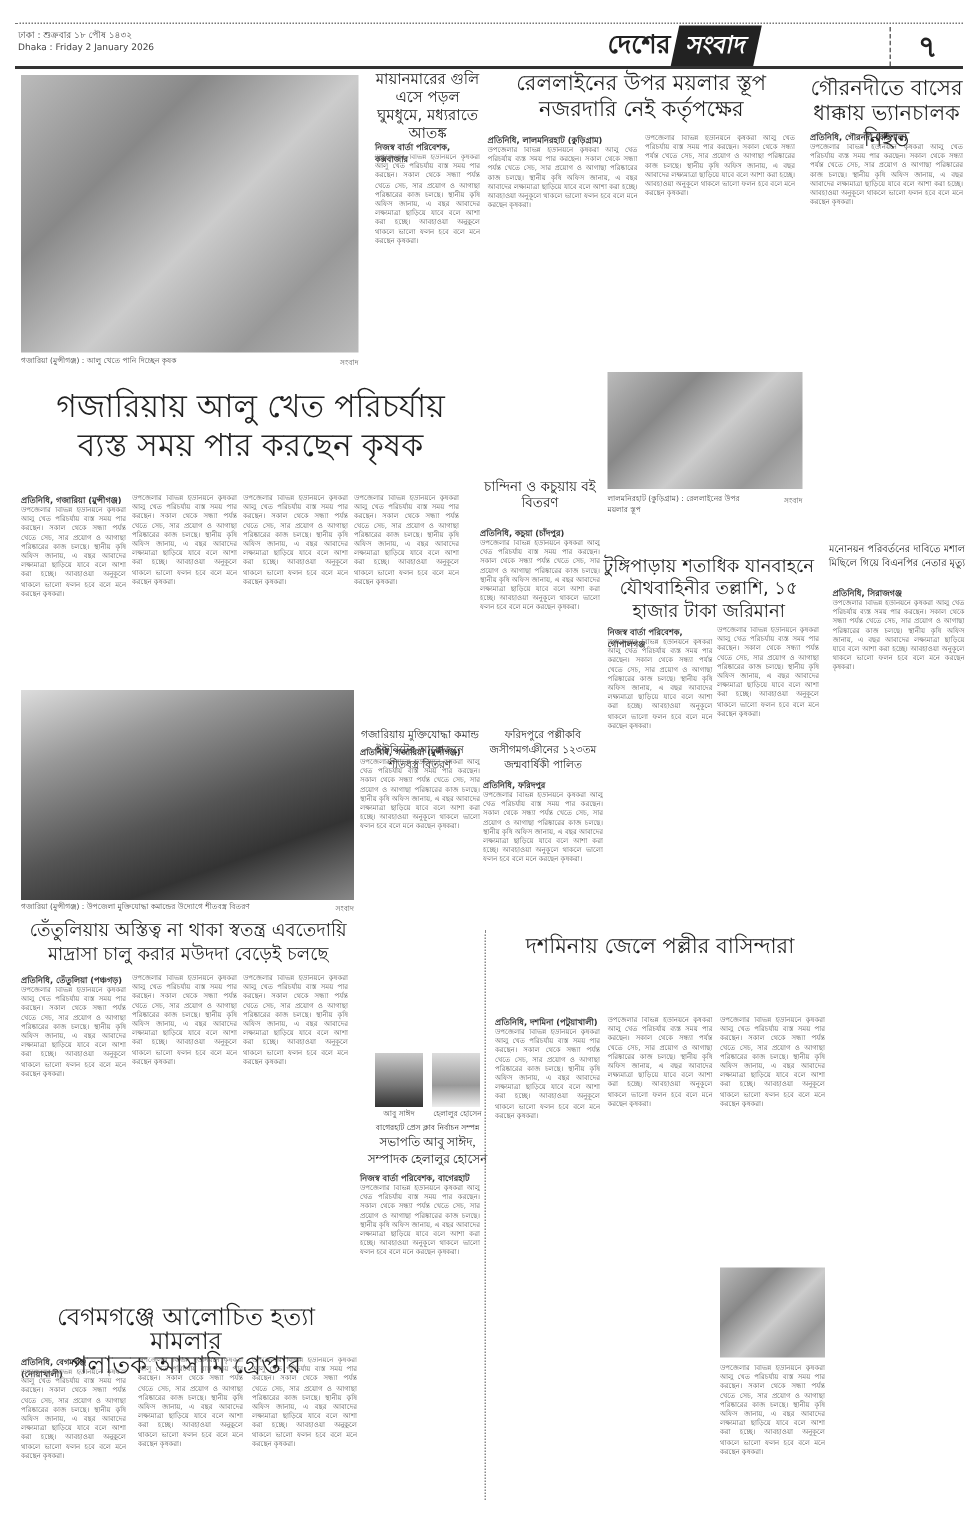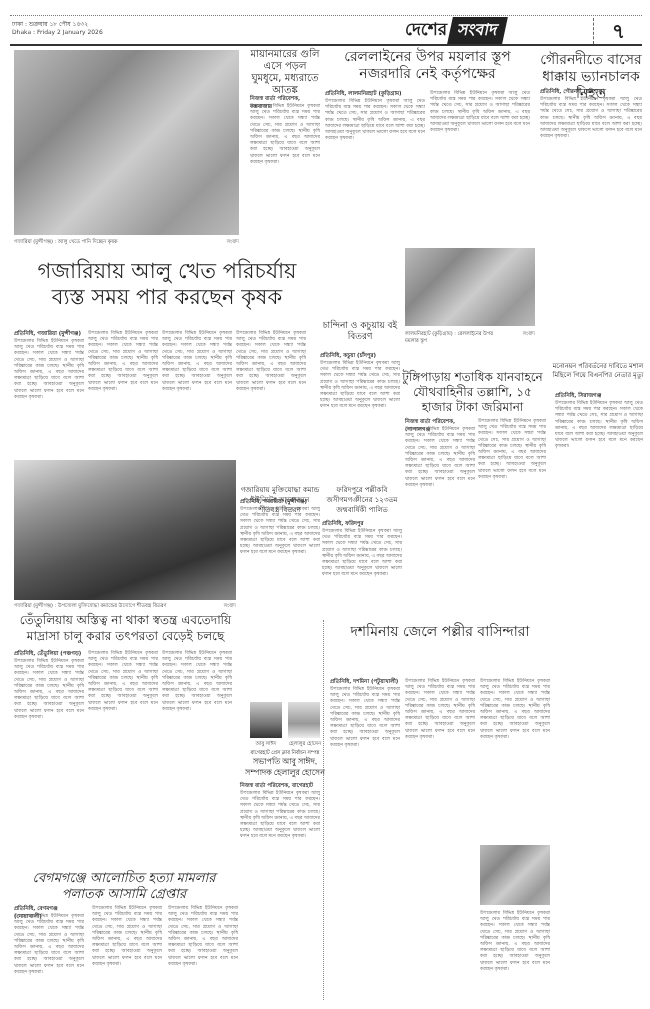--- a/index.html
+++ b/index.html
@@ -99,21 +99,21 @@
 <div class="abs hl" style="left:322px;top:485px;width:80px;font-size:7px;line-height:10px;">ফরিদপুরে পল্লীকবি জসীগমগঞীনের ১২৩তম জন্মবার্ষিকী পালিত</div>
 <div class="abs byline" style="left:322px;top:520px;width:80px;">প্রতিনিধি, ফরিদপুর</div>
 <div class="abs bodytext" style="left:322px;top:528px;width:80px;height:90px;">উপজেলার বিভিন্ন ইউনিয়নে কৃষকরা আলু খেত পরিচর্যায় ব্যস্ত সময় পার করছেন। সকাল থেকে সন্ধ্যা পর্যন্ত খেতে সেচ, সার প্রয়োগ ও আগাছা পরিষ্কারের কাজ চলছে। স্থানীয় কৃষি অফিস জানায়, এ বছর আবাদের লক্ষ্যমাত্রা ছাড়িয়ে যাবে বলে আশা করা হচ্ছে। আবহাওয়া অনুকূলে থাকলে ভালো ফলন হবে বলে মনে করছেন কৃষকরা।</div>
 
 <div class="abs photo-dark" style="left:14px;top:460px;width:222px;height:140px;"></div>
 <div class="abs caption" style="left:14px;top:602px;width:185px;">গজারিয়া (মুন্সীগঞ্জ) : উপজেলা মুক্তিযোদ্ধা কমান্ডের উদ্যোগে শীতবস্ত্র বিতরণ</div>
 <div class="abs credit" style="left:200px;top:602px;width:36px;">সংবাদ</div>
 
 <div class="abs hl" style="left:8px;top:612px;width:235px;font-size:12px;line-height:16px;">
   <div>তেঁতুলিয়ায় অস্তিত্ব না থাকা স্বতন্ত্র এবতেদায়ি</div>
-  <div>মাদ্রাসা চালু করার তৎপরতা বেড়েই চলছে</div>
+  <div>মাদ্রাসা চালু করার মউদদা বেড়েই চলছে</div>
 </div>
 <div class="abs byline" style="left:14px;top:650px;width:70px;">প্রতিনিধি, তেঁতুলিয়া (পঞ্চগড়)</div>
 <div class="abs bodytext" style="left:14px;top:658px;width:70px;height:180px;">উপজেলার বিভিন্ন ইউনিয়নে কৃষকরা আলু খেত পরিচর্যায় ব্যস্ত সময় পার করছেন। সকাল থেকে সন্ধ্যা পর্যন্ত খেতে সেচ, সার প্রয়োগ ও আগাছা পরিষ্কারের কাজ চলছে। স্থানীয় কৃষি অফিস জানায়, এ বছর আবাদের লক্ষ্যমাত্রা ছাড়িয়ে যাবে বলে আশা করা হচ্ছে। আবহাওয়া অনুকূলে থাকলে ভালো ফলন হবে বলে মনে করছেন কৃষকরা।</div>
 <div class="abs bodytext" style="left:88px;top:650px;width:70px;height:188px;">উপজেলার বিভিন্ন ইউনিয়নে কৃষকরা আলু খেত পরিচর্যায় ব্যস্ত সময় পার করছেন। সকাল থেকে সন্ধ্যা পর্যন্ত খেতে সেচ, সার প্রয়োগ ও আগাছা পরিষ্কারের কাজ চলছে। স্থানীয় কৃষি অফিস জানায়, এ বছর আবাদের লক্ষ্যমাত্রা ছাড়িয়ে যাবে বলে আশা করা হচ্ছে। আবহাওয়া অনুকূলে থাকলে ভালো ফলন হবে বলে মনে করছেন কৃষকরা।</div>
 <div class="abs bodytext" style="left:162px;top:650px;width:70px;height:188px;">উপজেলার বিভিন্ন ইউনিয়নে কৃষকরা আলু খেত পরিচর্যায় ব্যস্ত সময় পার করছেন। সকাল থেকে সন্ধ্যা পর্যন্ত খেতে সেচ, সার প্রয়োগ ও আগাছা পরিষ্কারের কাজ চলছে। স্থানীয় কৃষি অফিস জানায়, এ বছর আবাদের লক্ষ্যমাত্রা ছাড়িয়ে যাবে বলে আশা করা হচ্ছে। আবহাওয়া অনুকূলে থাকলে ভালো ফলন হবে বলে মনে করছেন কৃষকরা।</div>
 
 <div class="abs photo" style="left:250px;top:702px;width:32px;height:36px;background:linear-gradient(#ccc,#777 60%,#333);"></div>
 <div class="abs photo" style="left:288px;top:702px;width:32px;height:36px;background:linear-gradient(#ddd,#999 60%,#eee);"></div>
 <div class="abs caption" style="left:248px;top:740px;width:36px;text-align:center;">আবু সাঈদ</div>
 <div class="abs caption" style="left:285px;top:740px;width:40px;text-align:center;">হেলালুর হোসেন</div>
@@ -126,20 +126,20 @@
 <div class="abs hl" style="left:330px;top:622px;width:220px;font-size:14px;line-height:19px;">
   <div>দশমিনায় জেলে পল্লীর বাসিন্দারা</div>
 </div>
 <div class="abs byline" style="left:330px;top:678px;width:70px;">প্রতিনিধি, দশমিনা (পটুয়াখালী)</div>
 <div class="abs bodytext" style="left:330px;top:686px;width:70px;height:310px;">উপজেলার বিভিন্ন ইউনিয়নে কৃষকরা আলু খেত পরিচর্যায় ব্যস্ত সময় পার করছেন। সকাল থেকে সন্ধ্যা পর্যন্ত খেতে সেচ, সার প্রয়োগ ও আগাছা পরিষ্কারের কাজ চলছে। স্থানীয় কৃষি অফিস জানায়, এ বছর আবাদের লক্ষ্যমাত্রা ছাড়িয়ে যাবে বলে আশা করা হচ্ছে। আবহাওয়া অনুকূলে থাকলে ভালো ফলন হবে বলে মনে করছেন কৃষকরা।</div>
 <div class="abs bodytext" style="left:405px;top:678px;width:70px;height:318px;">উপজেলার বিভিন্ন ইউনিয়নে কৃষকরা আলু খেত পরিচর্যায় ব্যস্ত সময় পার করছেন। সকাল থেকে সন্ধ্যা পর্যন্ত খেতে সেচ, সার প্রয়োগ ও আগাছা পরিষ্কারের কাজ চলছে। স্থানীয় কৃষি অফিস জানায়, এ বছর আবাদের লক্ষ্যমাত্রা ছাড়িয়ে যাবে বলে আশা করা হচ্ছে। আবহাওয়া অনুকূলে থাকলে ভালো ফলন হবে বলে মনে করছেন কৃষকরা।</div>
 <div class="abs bodytext" style="left:480px;top:678px;width:70px;height:160px;">উপজেলার বিভিন্ন ইউনিয়নে কৃষকরা আলু খেত পরিচর্যায় ব্যস্ত সময় পার করছেন। সকাল থেকে সন্ধ্যা পর্যন্ত খেতে সেচ, সার প্রয়োগ ও আগাছা পরিষ্কারের কাজ চলছে। স্থানীয় কৃষি অফিস জানায়, এ বছর আবাদের লক্ষ্যমাত্রা ছাড়িয়ে যাবে বলে আশা করা হচ্ছে। আবহাওয়া অনুকূলে থাকলে ভালো ফলন হবে বলে মনে করছেন কৃষকরা।</div>
 <div class="abs photo" style="left:480px;top:845px;width:70px;height:60px;"></div>
 <div class="abs bodytext" style="left:480px;top:910px;width:70px;height:86px;">উপজেলার বিভিন্ন ইউনিয়নে কৃষকরা আলু খেত পরিচর্যায় ব্যস্ত সময় পার করছেন। সকাল থেকে সন্ধ্যা পর্যন্ত খেতে সেচ, সার প্রয়োগ ও আগাছা পরিষ্কারের কাজ চলছে। স্থানীয় কৃষি অফিস জানায়, এ বছর আবাদের লক্ষ্যমাত্রা ছাড়িয়ে যাবে বলে আশা করা হচ্ছে। আবহাওয়া অনুকূলে থাকলে ভালো ফলন হবে বলে মনে করছেন কৃষকরা।</div>
 
-<div class="abs hl" style="left:14px;top:870px;width:220px;font-size:13px;line-height:16px;font-style:italic;">
+<div class="abs hl" style="left:14px;top:870px;width:220px;font-size:16px;line-height:16px;">
   <div>বেগমগঞ্জে আলোচিত হত্যা মামলার</div>
   <div>পলাতক আসামি গ্রেপ্তার</div>
 </div>
 <div class="abs byline" style="left:14px;top:905px;width:70px;">প্রতিনিধি, বেগমগঞ্জ (নোয়াখালী)</div>
 <div class="abs bodytext" style="left:14px;top:913px;width:70px;height:85px;">উপজেলার বিভিন্ন ইউনিয়নে কৃষকরা আলু খেত পরিচর্যায় ব্যস্ত সময় পার করছেন। সকাল থেকে সন্ধ্যা পর্যন্ত খেতে সেচ, সার প্রয়োগ ও আগাছা পরিষ্কারের কাজ চলছে। স্থানীয় কৃষি অফিস জানায়, এ বছর আবাদের লক্ষ্যমাত্রা ছাড়িয়ে যাবে বলে আশা করা হচ্ছে। আবহাওয়া অনুকূলে থাকলে ভালো ফলন হবে বলে মনে করছেন কৃষকরা।</div>
 <div class="abs bodytext" style="left:92px;top:905px;width:70px;height:93px;">উপজেলার বিভিন্ন ইউনিয়নে কৃষকরা আলু খেত পরিচর্যায় ব্যস্ত সময় পার করছেন। সকাল থেকে সন্ধ্যা পর্যন্ত খেতে সেচ, সার প্রয়োগ ও আগাছা পরিষ্কারের কাজ চলছে। স্থানীয় কৃষি অফিস জানায়, এ বছর আবাদের লক্ষ্যমাত্রা ছাড়িয়ে যাবে বলে আশা করা হচ্ছে। আবহাওয়া অনুকূলে থাকলে ভালো ফলন হবে বলে মনে করছেন কৃষকরা।</div>
 <div class="abs bodytext" style="left:168px;top:905px;width:70px;height:93px;">উপজেলার বিভিন্ন ইউনিয়নে কৃষকরা আলু খেত পরিচর্যায় ব্যস্ত সময় পার করছেন। সকাল থেকে সন্ধ্যা পর্যন্ত খেতে সেচ, সার প্রয়োগ ও আগাছা পরিষ্কারের কাজ চলছে। স্থানীয় কৃষি অফিস জানায়, এ বছর আবাদের লক্ষ্যমাত্রা ছাড়িয়ে যাবে বলে আশা করা হচ্ছে। আবহাওয়া অনুকূলে থাকলে ভালো ফলন হবে বলে মনে করছেন কৃষকরা।</div>
 
 </body></html>

